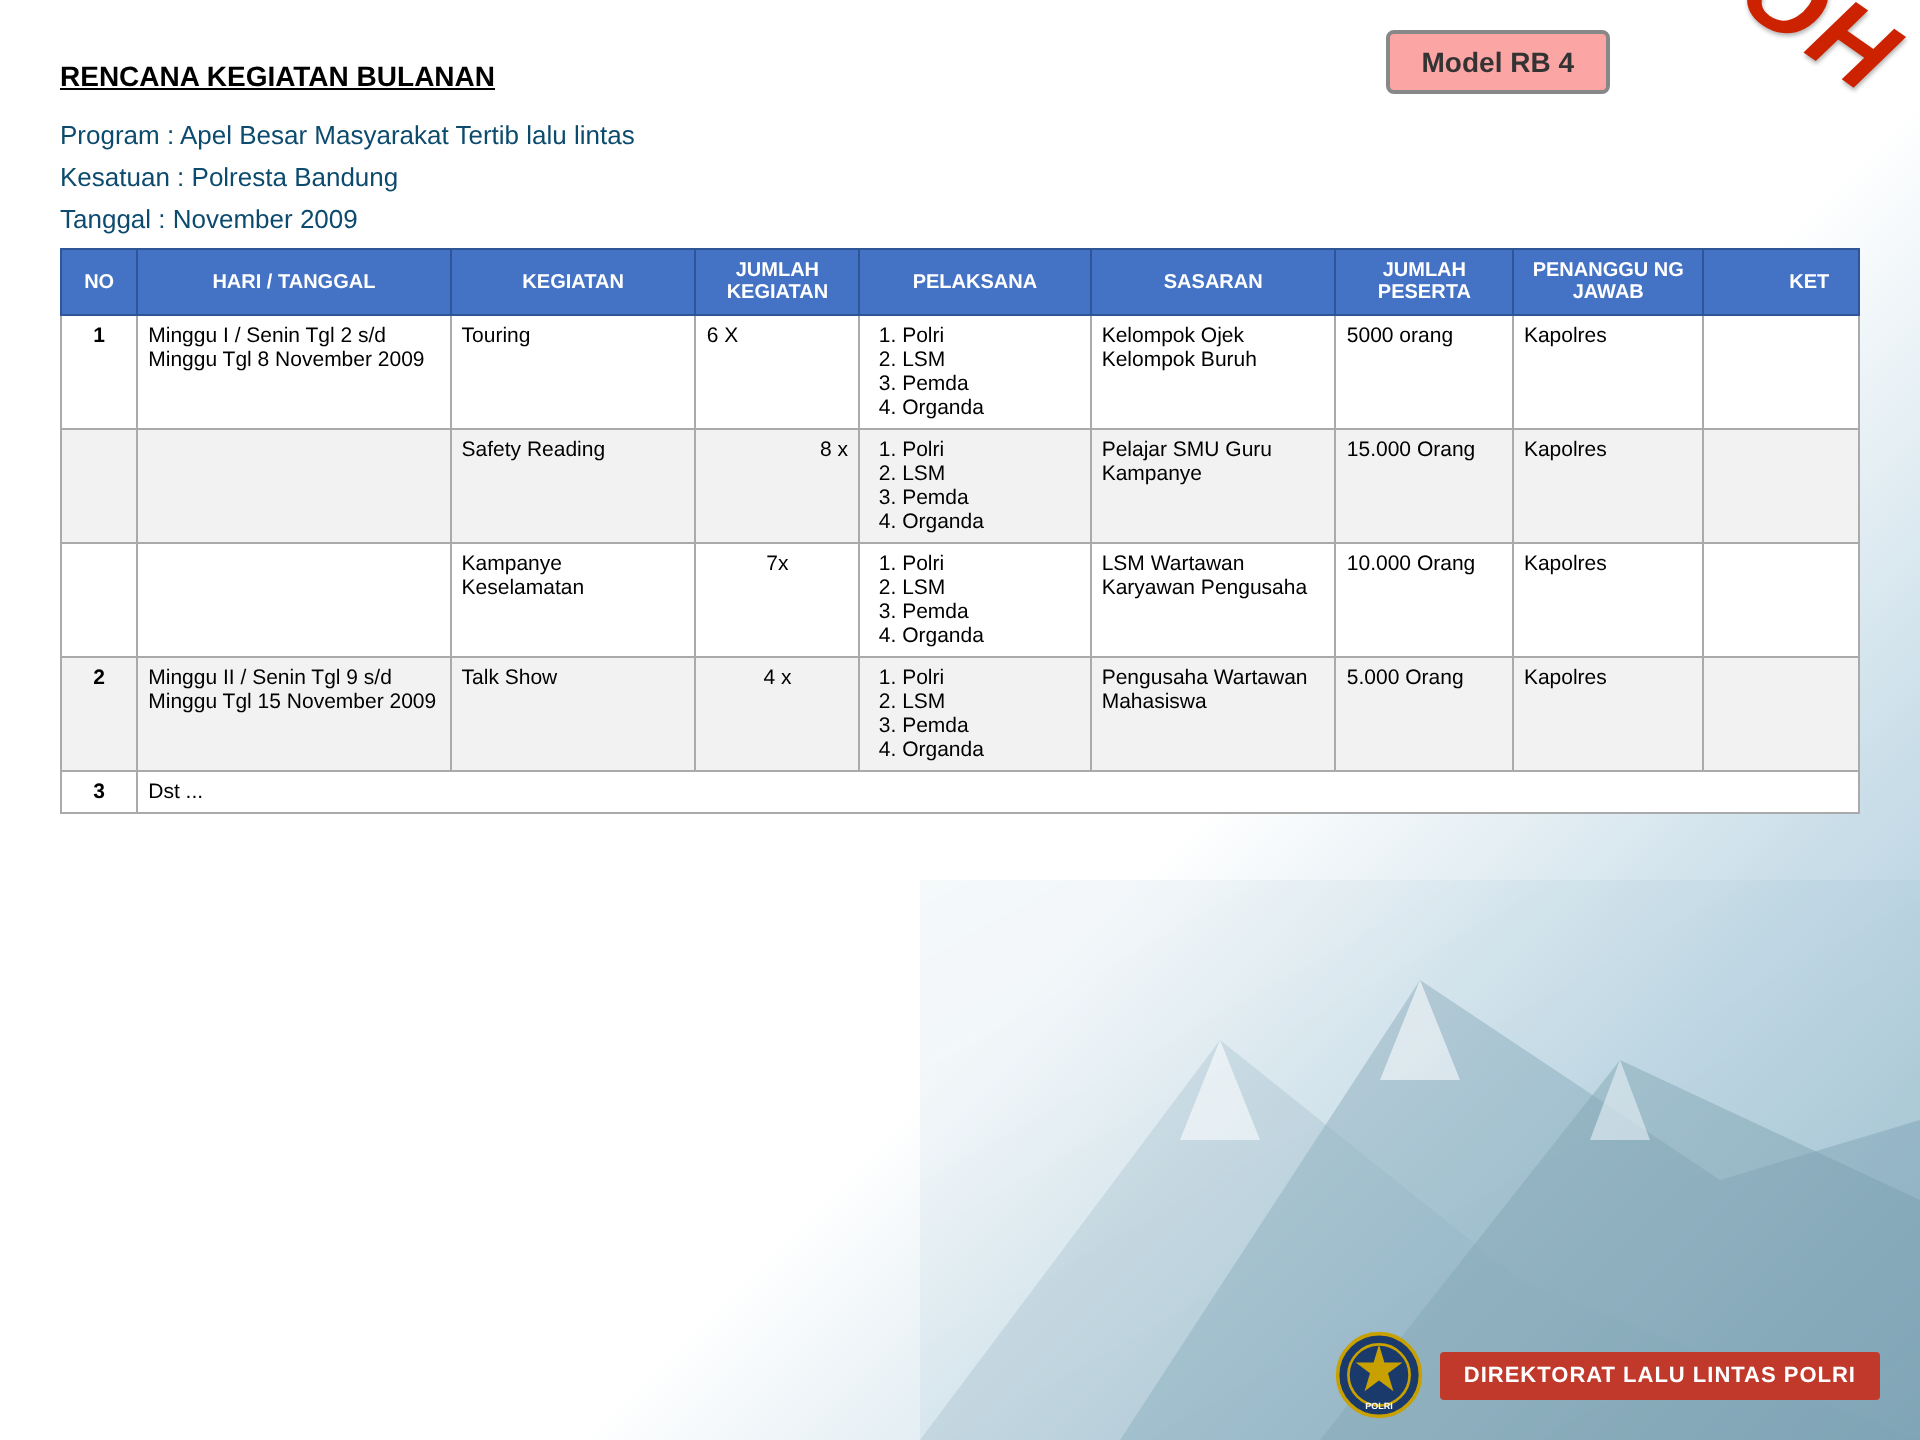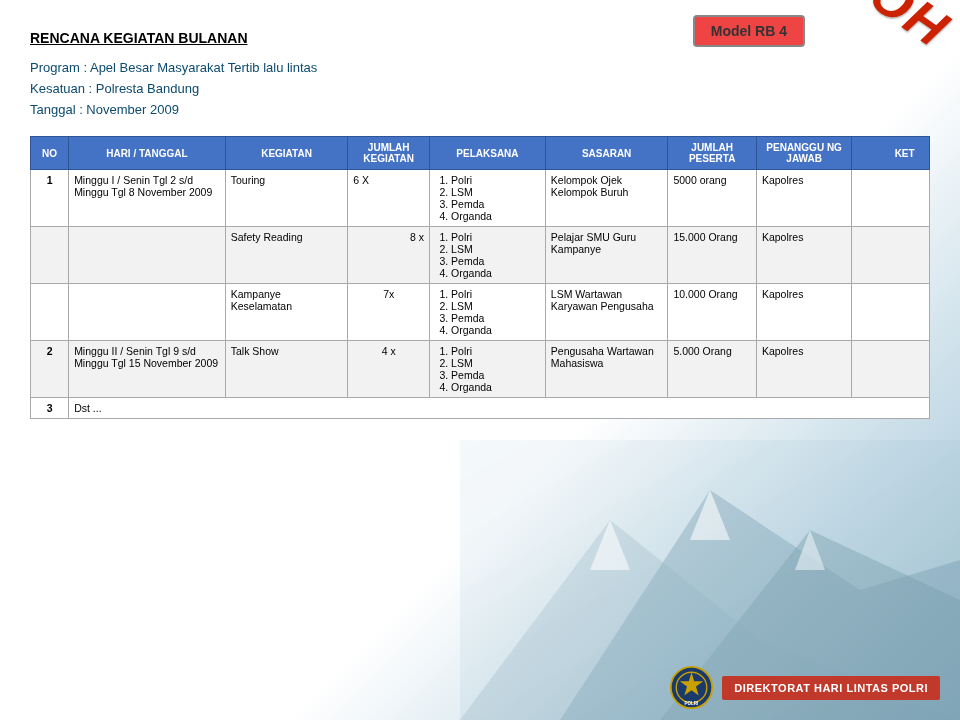--- a/index.html
+++ b/index.html
@@ -41,33 +41,33 @@
       font-style: italic;
       z-index: 20;
       text-shadow: 1px 1px 2px rgba(0,0,0,0.3);
     }
 
     
     .model-box {
       position: absolute;
       top: 15px;
       right: 155px;
-      background: #ef4444;
+      background: #fca5a5;
       border: 2px solid #888888;
       border-radius: 4px;
       padding: 6px 16px;
       font-size: 14px;
       font-weight: bold;
       color: #333;
       z-index: 25;
     }
 
     .header-section {
       margin-top: 10px;
-      margin-bottom: 16px;
+      margin-bottom: 4px;
     }
 
     .header-title {
       font-size: 14px;
       font-weight: bold;
       text-decoration: underline;
       color: #000;
       margin-bottom: 12px;
     }
 
@@ -291,14 +291,14 @@
 </div>
 
 <div class="footer">
 
   <svg class="footer-logo" viewBox="0 0 50 50">
     <circle cx="25" cy="25" r="23" fill="#1a3a6b" stroke="#c8a000" stroke-width="2"></circle>
     <circle cx="25" cy="25" r="17" fill="none" stroke="#c8a000" stroke-width="1.5"></circle>
     <polygon points="25,8 28,18 38,18 30,24 33,34 25,28 17,34 20,24 12,18 22,18" fill="#c8a000"></polygon>
     <text x="25" y="44" font-size="5" fill="white" text-anchor="middle" font-weight="bold">POLRI</text>
   </svg>
-  <div class="footer-text">DIREKTORAT HARI LINTAS POLRI</div>
+  <div class="footer-text">DIREKTORAT LALU LINTAS POLRI</div>
 </div>
 
 </body></html>

